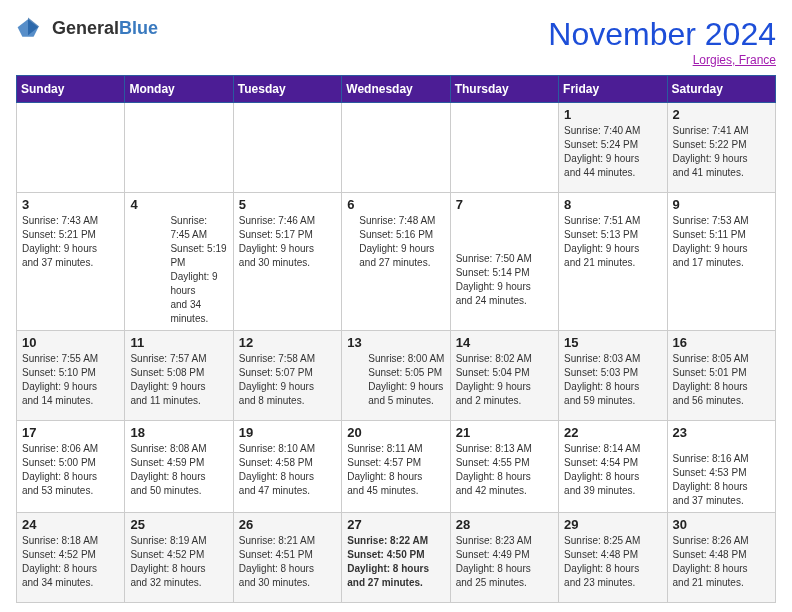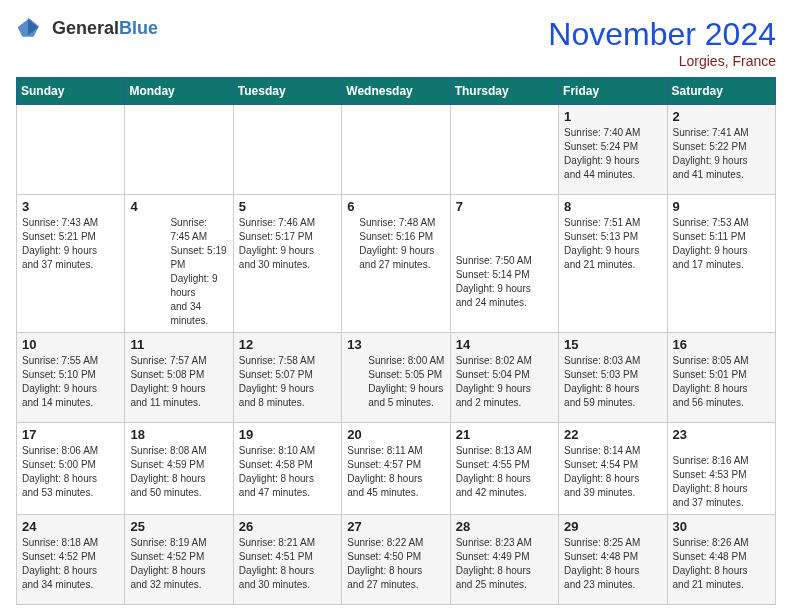--- a/index.html
+++ b/index.html
@@ -37,30 +37,31 @@
     }
     .title-block {
       text-align: right;
     }
     .month-title {
       font-size: 32px;
       font-weight: normal;
       color: #1d4ed8;
     }
     .location {
-      font-size: 14px;
-      color: #7f1d1d;
+      font-size: 12px;
+      color: #a21caf;
+      text-decoration: underline;
     }
     table {
       width: 100%;
       border-collapse: collapse;
       table-layout: fixed;
     }
     thead th {
-      background-color: #0f766e;
+      background-color: #4c1d95;
       color: #fff;
       font-size: 12px;
       font-weight: bold;
       padding: 6px 4px;
       text-align: left;
       border: 1px solid #2a5a9f;
     }
     tbody td {
       border: 1px solid #ccc;
       vertical-align: top;
@@ -311,21 +312,21 @@
         </td>
         <td>
           <span class="day-num">26</span>
           <div class="day-info" style="white-space: pre-line;">Sunrise: 8:21 AM
 Sunset: 4:51 PM
 Daylight: 8 hours
 and 30 minutes.</div>
         </td>
         <td>
           <span class="day-num">27</span>
-          <div class="day-info" style="white-space: pre-line;">Sunrise: 8:22 AM
+          <div class="day-info" style="white-space: pre-line; font-weight: bold;">Sunrise: 8:22 AM
 Sunset: 4:50 PM
 Daylight: 8 hours
 and 27 minutes.</div>
         </td>
         <td>
           <span class="day-num">28</span>
           <div class="day-info" style="white-space: pre-line;">Sunrise: 8:23 AM
 Sunset: 4:49 PM
 Daylight: 8 hours
 and 25 minutes.</div>

